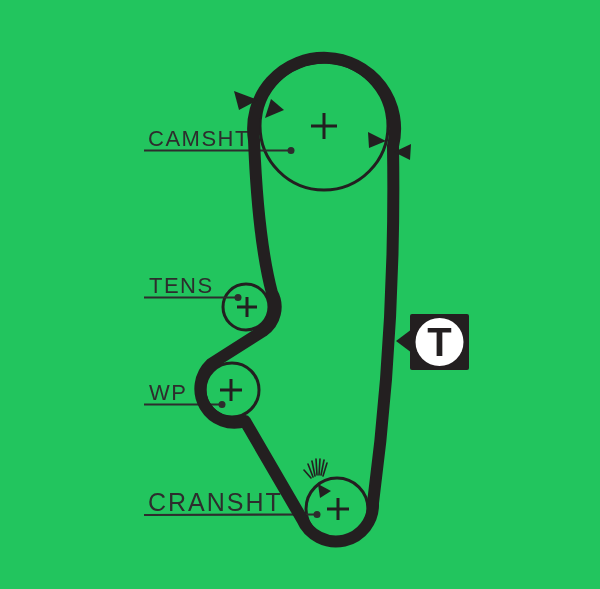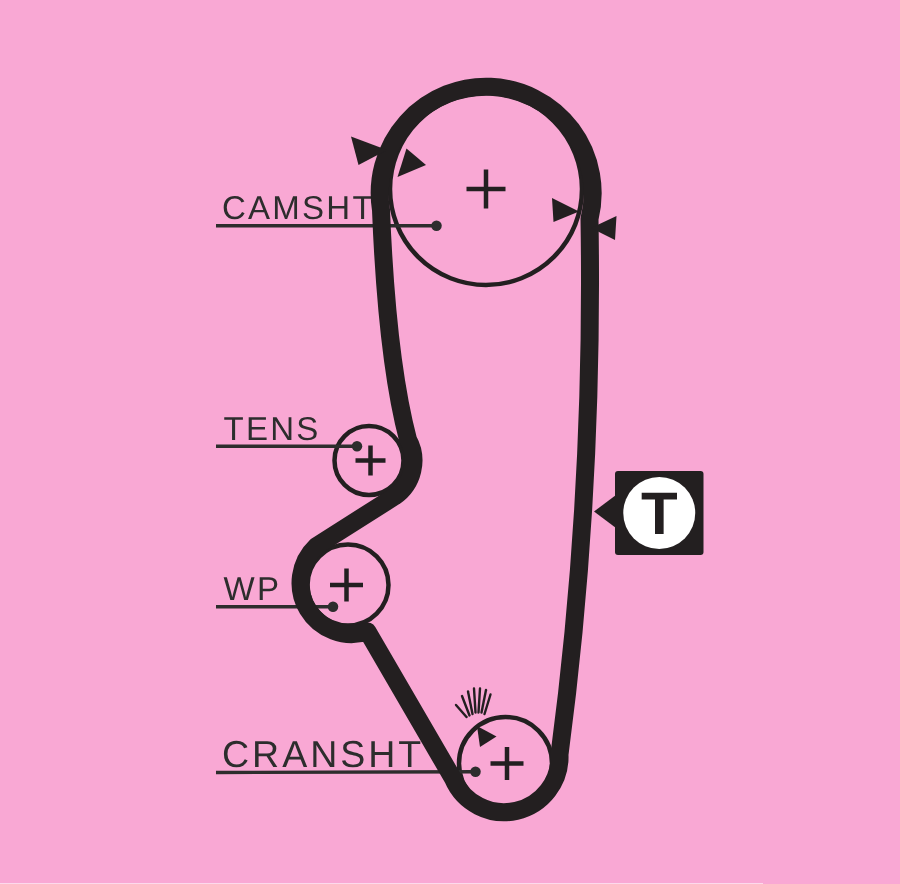--- a/index.html
+++ b/index.html
@@ -1,20 +1,20 @@
 <!DOCTYPE html>
 <html><head>
 <meta charset="utf-8">
 <style>
   html, body { margin: 0; padding: 0; background: #ffffff; }
   .stage {
     position: relative;
     width: 600px;
     height: 589px;
-    background: #f9a8d4;
+    background: #22c55e;
     overflow: hidden;
     font-family: "Liberation Sans", sans-serif;
   }
   svg { display: block; }
   .plabel {
     font-family: "Liberation Sans", sans-serif;
     font-size: 22px;
     letter-spacing: 1.5px;
     fill: #2d2d2d;
   }

